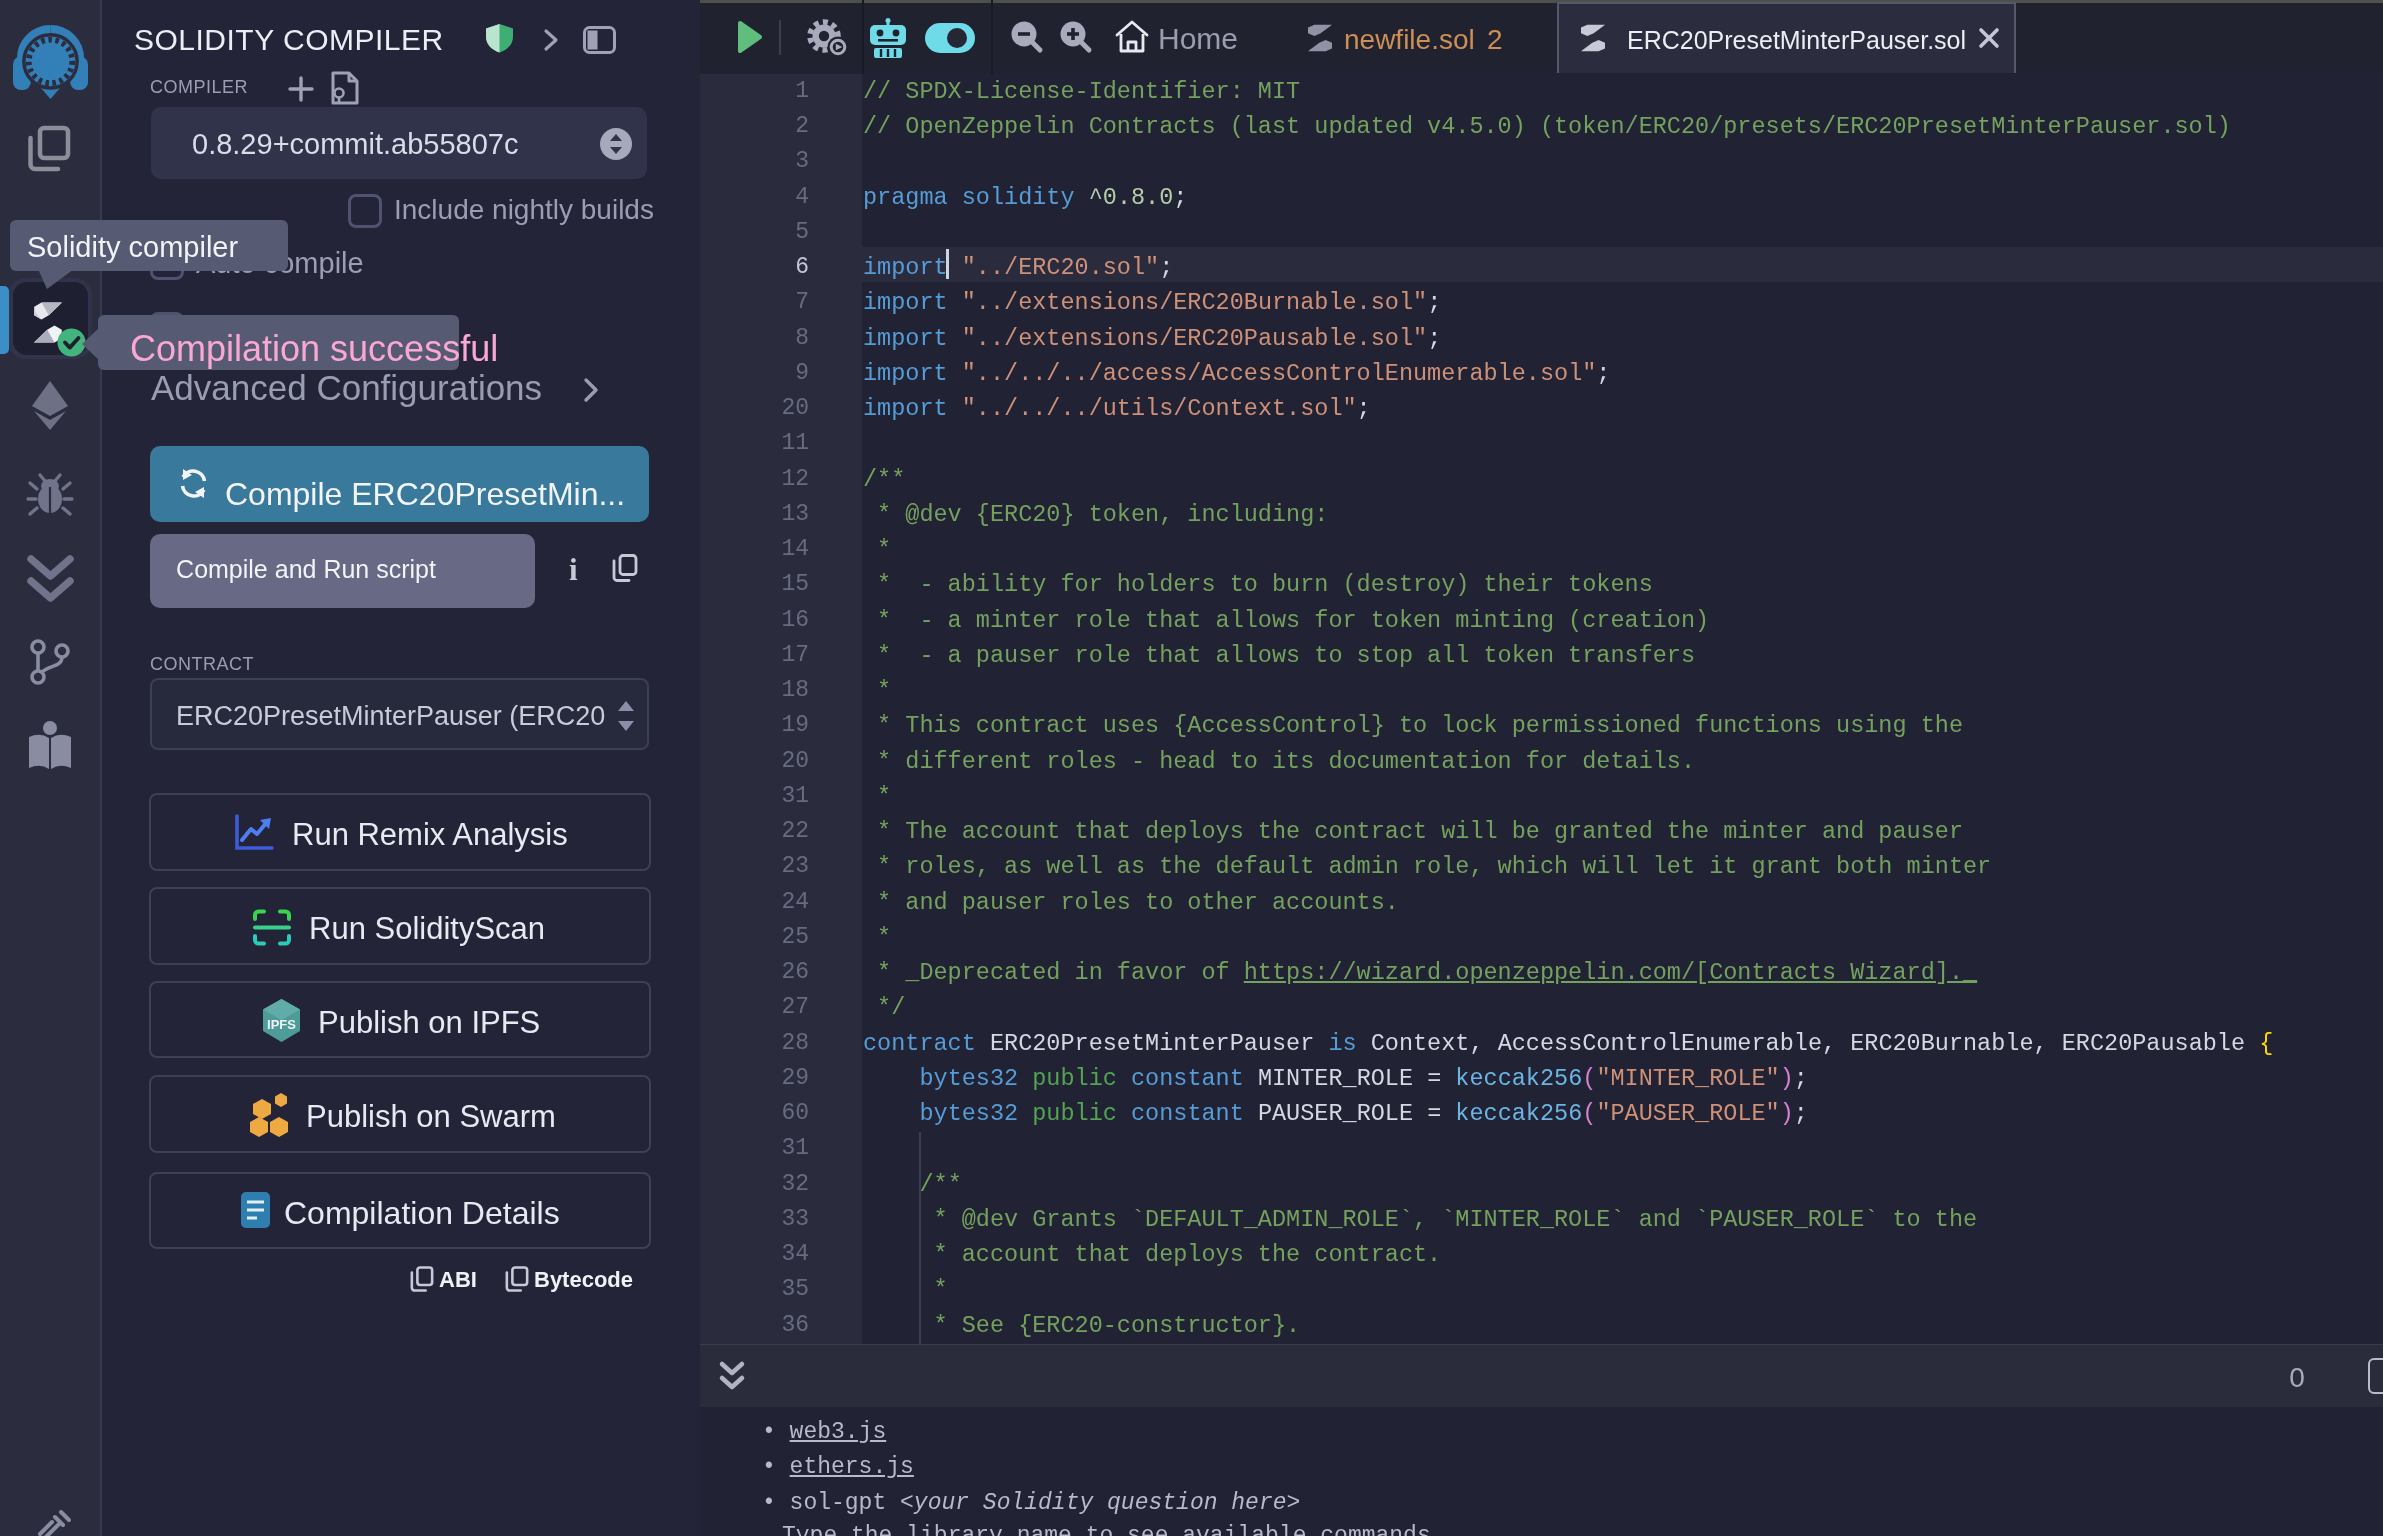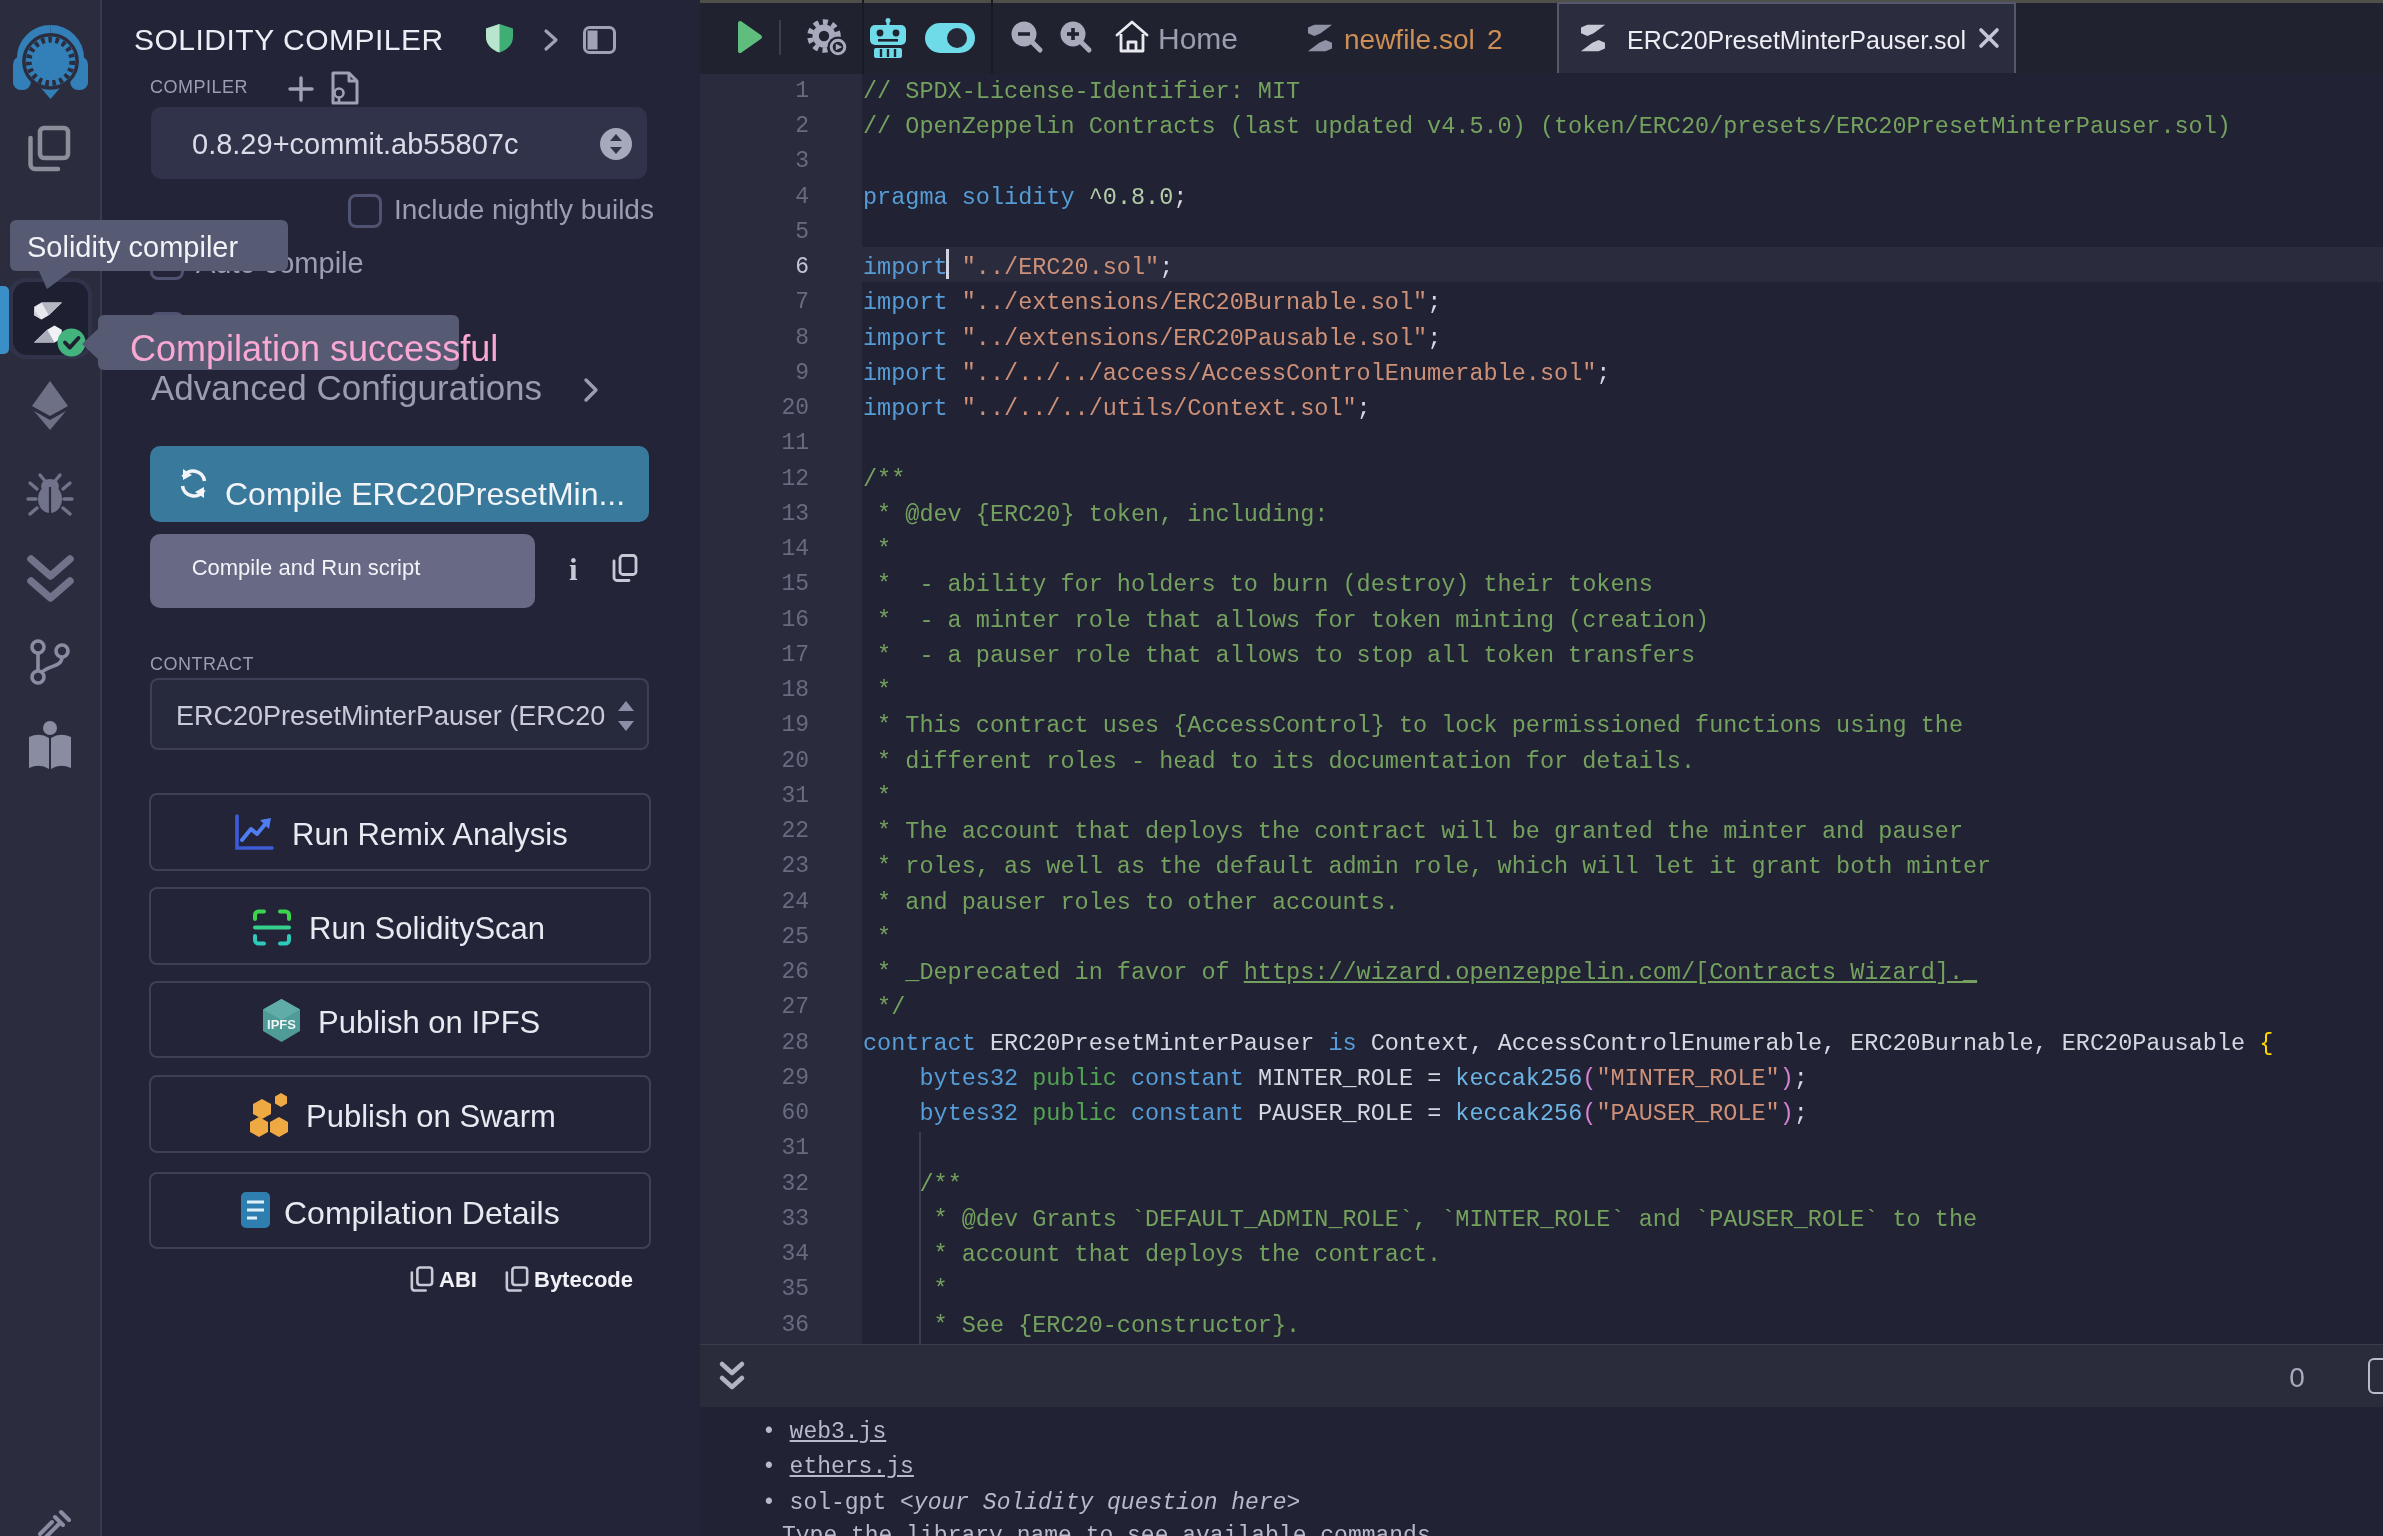--- a/index.html
+++ b/index.html
@@ -164,21 +164,21 @@
 <div class="abs" style="left:150px;top:446px;width:499px;height:76px;background:#38799c;border-radius:10px"></div>
 <svg style="left:177px;top:467px" width="33" height="33" viewBox="0 0 33 33">
   <path d="M27.5 14 A11.5 11.5 0 0 0 6 10" fill="none" stroke="#f2f4f8" stroke-width="3.6"></path>
   <polygon points="6,2 6,13 15,8" fill="#f2f4f8"></polygon>
   <path d="M5.5 19 A11.5 11.5 0 0 0 27 23" fill="none" stroke="#f2f4f8" stroke-width="3.6"></path>
   <polygon points="27,31 27,20 18,25" fill="#f2f4f8"></polygon>
 </svg>
 <div class="abs" style="left:225px;top:476px;color:#f2f4f8;font-size:32px">Compile ERC20PresetMin...</div>
 
 <div class="abs" style="left:150px;top:534px;width:385px;height:74px;background:#676985;border-radius:10px"></div>
-<div class="abs" style="left:150px;top:555px;width:312px;text-align:center;color:#f2f4f8;font-size:22px">Compile and Run script</div>
+<div class="abs" style="left:150px;top:555px;width:312px;text-align:center;color:#f2f4f8;font-size:25px">Compile and Run script</div>
 <div class="abs" style="left:569px;top:552px;color:#c6c9d6;font-size:31px;font-family:'Liberation Serif',serif;font-weight:bold">i</div>
 <svg style="left:612px;top:554px" width="26" height="28" viewBox="0 0 26 28">
   <rect x="8" y="1.5" width="16" height="19" rx="3" fill="none" stroke="#c6c9d6" stroke-width="2.8"></rect>
   <path d="M17 26.5 H5 A3 3 0 0 1 2 23.5 V7" fill="none" stroke="#c6c9d6" stroke-width="2.8" stroke-linecap="round"></path>
 </svg>
 
 <div class="abs lbl" style="left:150px;top:654px">CONTRACT</div>
 <div class="abs" style="left:150px;top:678px;width:499px;height:72px;background:#272a3d;border:2px solid #3c3f55;border-radius:8px;box-sizing:border-box"></div>
 <div class="abs" style="left:176px;top:701px;width:438px;overflow:hidden;white-space:nowrap;color:#c9cbd9;font-size:27px">ERC20PresetMinterPauser (ERC20</div>
 <svg style="left:616px;top:699px" width="20" height="34" viewBox="0 0 20 34">

